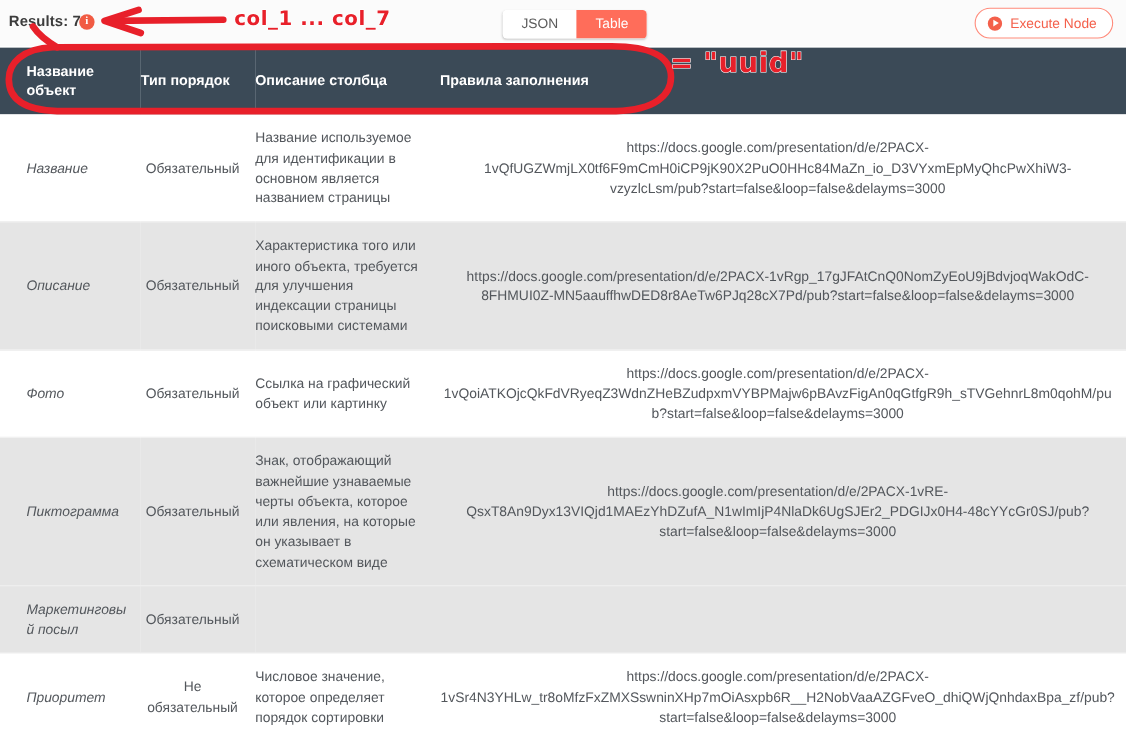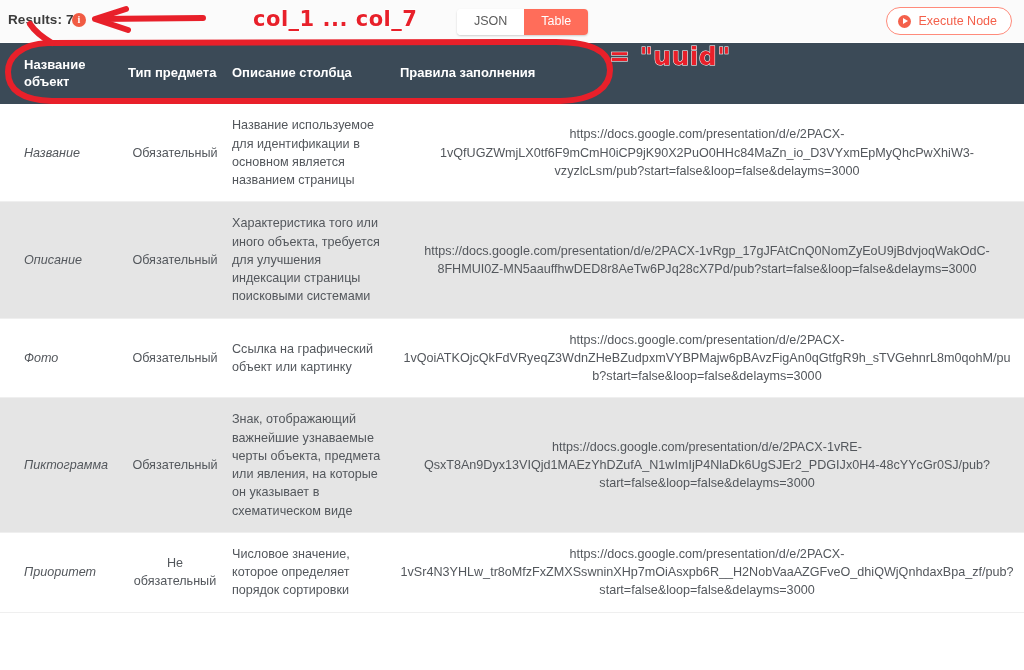--- a/index.html
+++ b/index.html
@@ -156,23 +156,22 @@
     position: absolute;
     font-family: "DejaVu Sans", sans-serif;
     font-weight: 700;
     color: #e8202a;
     -webkit-text-stroke: 1px #ffffff;
     paint-order: stroke fill;
     white-space: nowrap;
   }
   #anno-cols {
     left: 213px; top: 7px;
-    font-size: 21px;
+    font-size: 18px;
     letter-spacing: .5px;
-    margin-left: 40px;
   }
   #anno-uuid {
     left: 609px; top: 42px;
     font-size: 25px;
     letter-spacing: .5px;
   }
 </style>
 </head>
 <body>
 
@@ -193,21 +192,21 @@
       <span class="play-icon"></span>
       <span>Execute Node</span>
     </div>
   </div>
 
   <div class="table-wrap">
     <table class="data">
       <thead>
         <tr>
           <th class="c1">Название объект</th>
-          <th class="c2">Тип предмета</th>
+          <th class="c2">Тип порядок</th>
           <th class="c3">Описание столбца</th>
           <th class="c4">Правила заполнения</th>
         </tr>
       </thead>
       <tbody>
         <tr class="odd">
           <td class="c1">Название</td>
           <td class="c2">Обязательный</td>
           <td class="c3">Название используемое для идентификации в основном является названием страницы</td>
           <td class="c4">https://docs.google.com/presentation/d/e/2PACX-1vQfUGZWmjLX0tf6F9mCmH0iCP9jK90X2PuO0HHc84MaZn_io_D3VYxmEpMyQhcPwXhiW3-vzyzlcLsm/pub?start=false&amp;loop=false&amp;delayms=3000</td>
@@ -220,22 +219,28 @@
         </tr>
         <tr class="odd">
           <td class="c1">Фото</td>
           <td class="c2">Обязательный</td>
           <td class="c3">Ссылка на графический объект или картинку</td>
           <td class="c4">https://docs.google.com/presentation/d/e/2PACX-1vQoiATKOjcQkFdVRyeqZ3WdnZHeBZudpxmVYBPMajw6pBAvzFigAn0qGtfgR9h_sTVGehnrL8m0qohM/pub?start=false&amp;loop=false&amp;delayms=3000</td>
         </tr>
         <tr class="even">
           <td class="c1">Пиктограмма</td>
           <td class="c2">Обязательный</td>
-          <td class="c3">Знак, отображающий важнейшие узнаваемые черты объекта, предмета или явления, на которые он указывает в схематическом виде</td>
+          <td class="c3">Знак, отображающий важнейшие узнаваемые черты объекта, которое или явления, на которые он указывает в схематическом виде</td>
           <td class="c4">https://docs.google.com/presentation/d/e/2PACX-1vRE-QsxT8An9Dyx13VIQjd1MAEzYhDZufA_N1wImIjP4NlaDk6UgSJEr2_PDGIJx0H4-48cYYcGr0SJ/pub?start=false&amp;loop=false&amp;delayms=3000</td>
+        </tr>
+        <tr class="even">
+          <td class="c1">Маркетинговый посыл</td>
+          <td class="c2">Обязательный</td>
+          <td class="c3"></td>
+          <td class="c4"></td>
         </tr>
         <tr class="odd">
           <td class="c1">Приоритет</td>
           <td class="c2">Не обязательный</td>
           <td class="c3">Числовое значение, которое определяет порядок сортировки</td>
           <td class="c4">https://docs.google.com/presentation/d/e/2PACX-1vSr4N3YHLw_tr8oMfzFxZMXSswninXHp7mOiAsxpb6R__H2NobVaaAZGFveO_dhiQWjQnhdaxBpa_zf/pub?start=false&amp;loop=false&amp;delayms=3000</td>
         </tr>
       </tbody>
     </table>
   </div>

